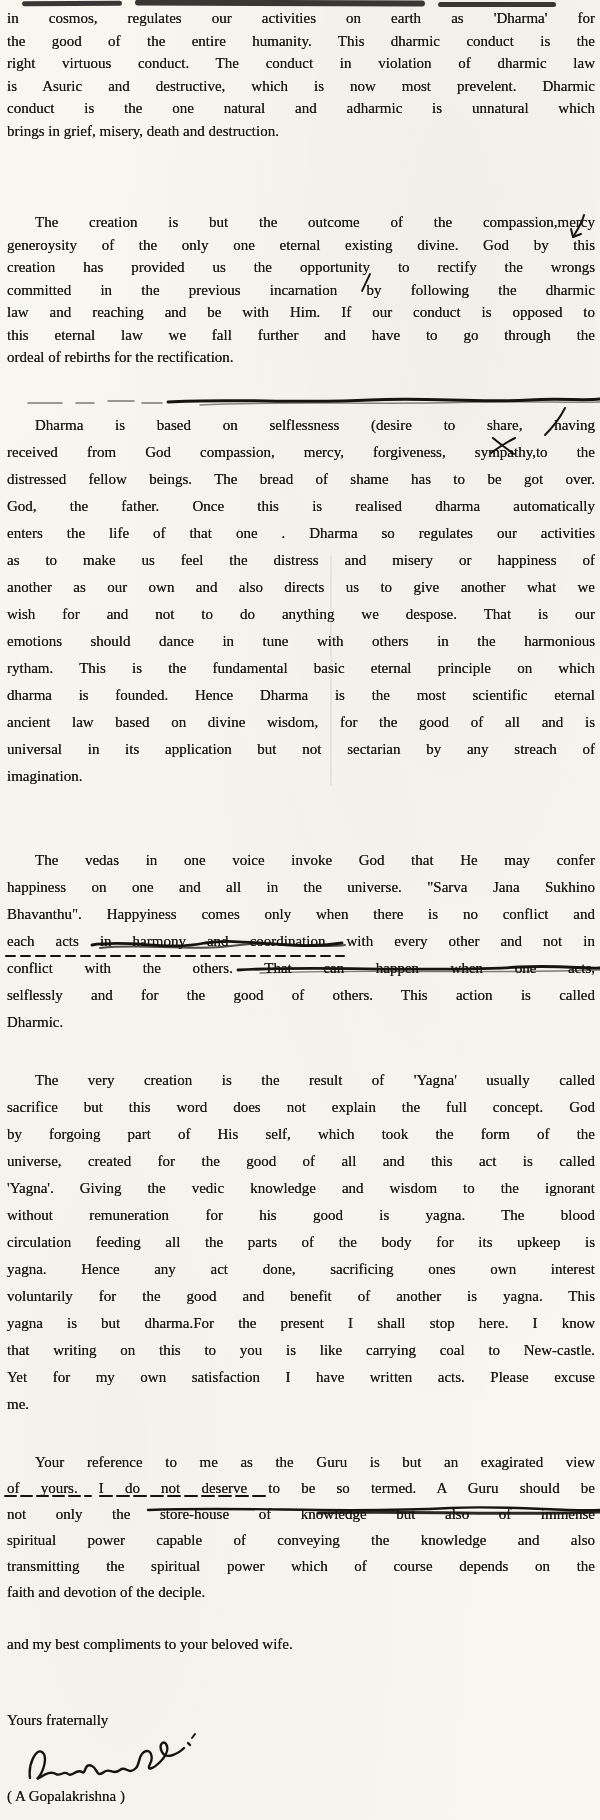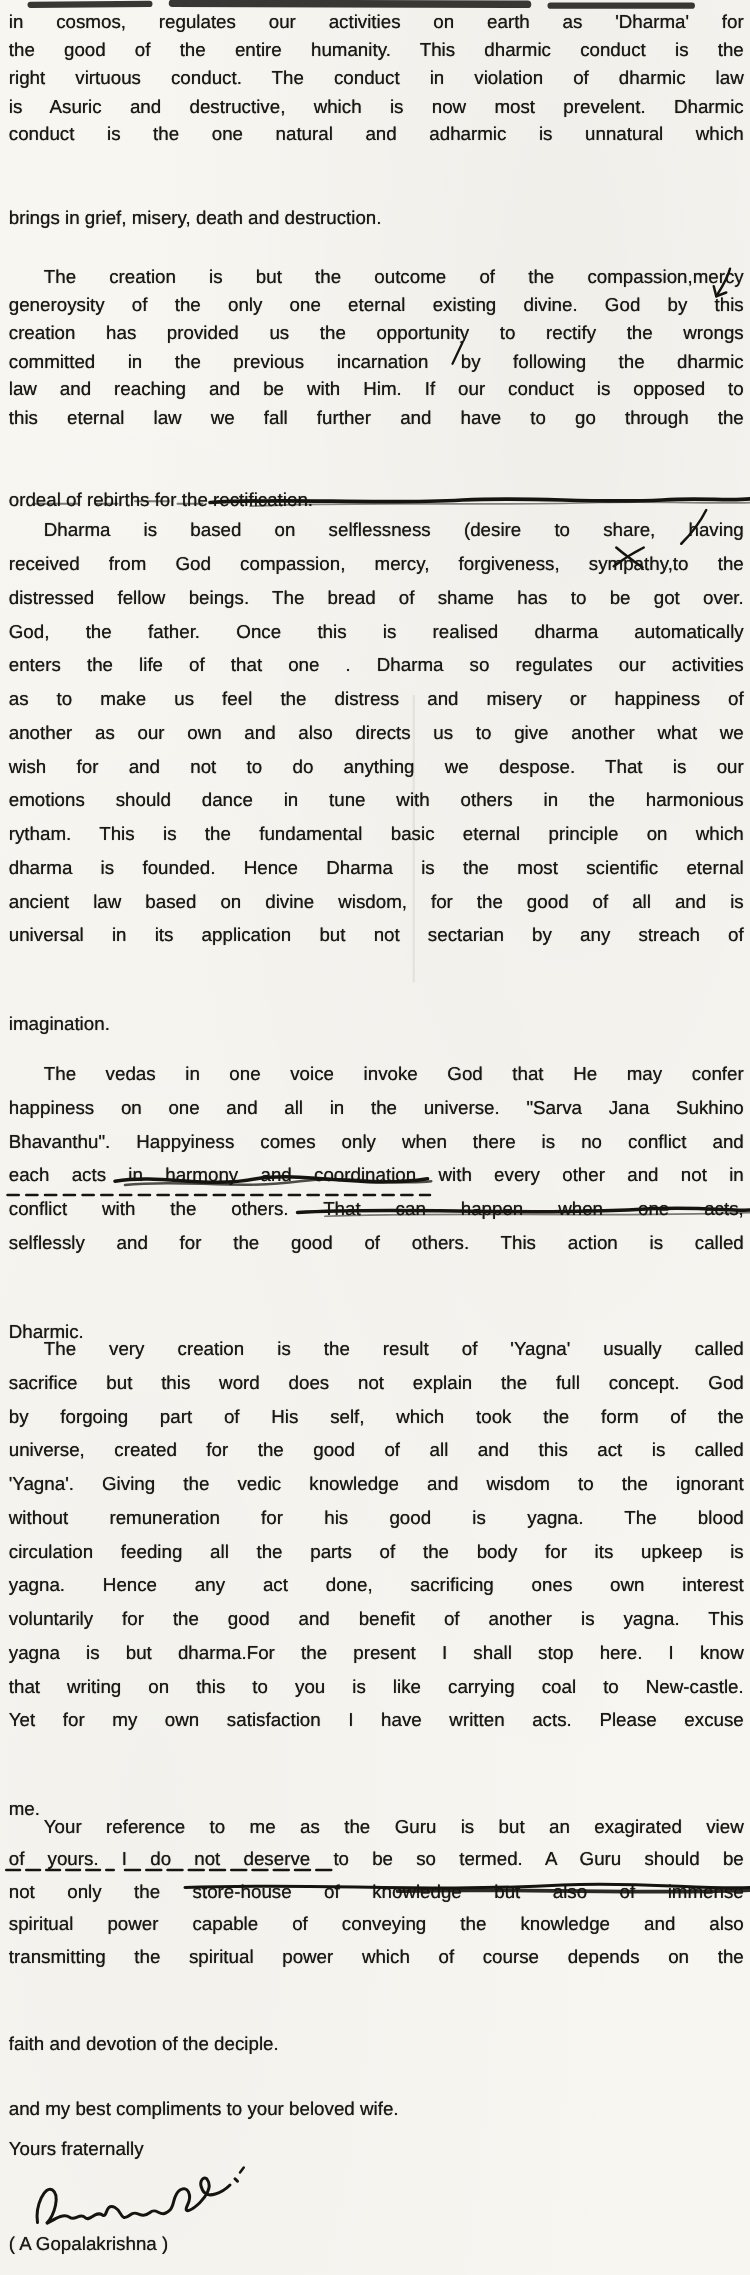--- a/index.html
+++ b/index.html
@@ -1,29 +1,29 @@
 <!DOCTYPE html>
 <html><head>
 <meta charset="utf-8">
 <style>
   html,body{margin:0;padding:0}
   body{width:600px;height:1820px;position:relative;overflow:hidden;
        background:#f7f6f1;}
   .page{position:absolute;inset:0;
-        font-family:Liberation Sans, sans-serif;
+        font-family:Liberation Serif, serif;
         font-size:15px;color:#1b1813;
         text-shadow:0 0 .6px rgba(25,22,18,.85);
         background:
           radial-gradient(ellipse at 75% 15%, rgba(0,0,0,.03), transparent 55%),
           radial-gradient(ellipse at 20% 80%, rgba(0,0,0,.02), transparent 60%),
           #f7f6f1; padding-left: 38px;}
   .para{position:absolute;left:7px;width:588px;}
   .line{text-align:justify;text-align-last:justify;
         height:var(--lh);line-height:20px;overflow:visible;white-space:normal;}
-  .line.last{text-align-last:left;margin-top:44px;}
+  .line.last{text-align-last:left;}
   .line.indent{padding-left:28px;}
   .closing,.signed-name{position:absolute;left:7px;width:420px;line-height:20px;}
   .mk{position:absolute;pointer-events:none;}
   .edge{background:#1f1d1a;border-radius:3px;opacity:.88;}
   .crease{background:rgba(60,55,48,.07);}
   svg.mk path{fill:none;stroke:#17140f;stroke-linecap:round;}
 </style>
 </head>
 <body>
 

